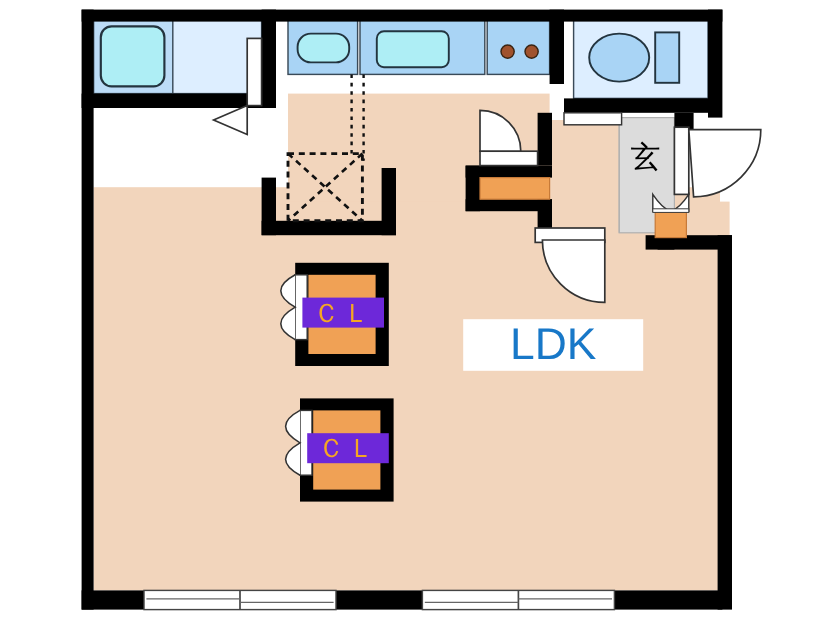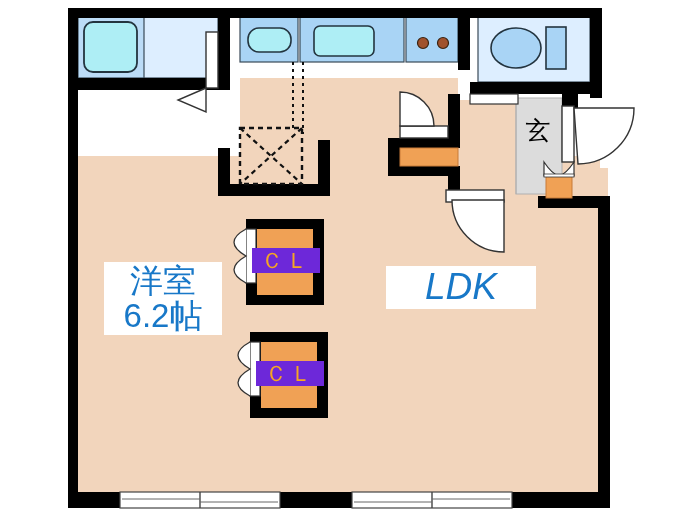--- a/index.html
+++ b/index.html
@@ -39,21 +39,20 @@
     width: 110px;
     font-size: 33px;
     padding: 2px 4px;
   }
   #label-ldk {
     left: 386px;
     top: 266px;
     width: 142px;
     font-size: 37px;
     padding: 2px 4px;
-    font-style: italic;
   }
   .label-line1 { display: block; letter-spacing: 0px; }
   .label-line2 { display: block; letter-spacing: 0px; }
   #label-genkan {
     position: absolute;
     left: 523px;
     top: 116px;
     width: 30px;
     height: 30px;
     font-size: 25px;
@@ -225,24 +224,20 @@
       <line x1="200" y1="502" x2="278" y2="502" stroke="#666666" stroke-width="1"></line>
 
       <rect x="352" y="492" width="160" height="16" fill="#ffffff" stroke="#444444" stroke-width="1.2"></rect>
       <line x1="432" y1="492" x2="432" y2="508" stroke="#444444" stroke-width="1.4"></line>
       <line x1="354" y1="502" x2="432" y2="502" stroke="#666666" stroke-width="1"></line>
       <line x1="432" y1="499" x2="510" y2="499" stroke="#666666" stroke-width="1"></line>
     </g>
 
   </svg>
 
-  <div class="room-label" id="label-washitsu">
-    <span class="label-line1">洋室</span>
-    <span class="label-line2">6.2帖</span>
-  </div>
 
   <div class="room-label" id="label-ldk">
     <span class="label-line1">LDK</span>
   </div>
 
   <div id="label-genkan">玄</div>
 
   <div class="cl-badge" id="cl-badge-upper">ＣＬ</div>
 
   <div class="cl-badge" id="cl-badge-lower">ＣＬ</div>

